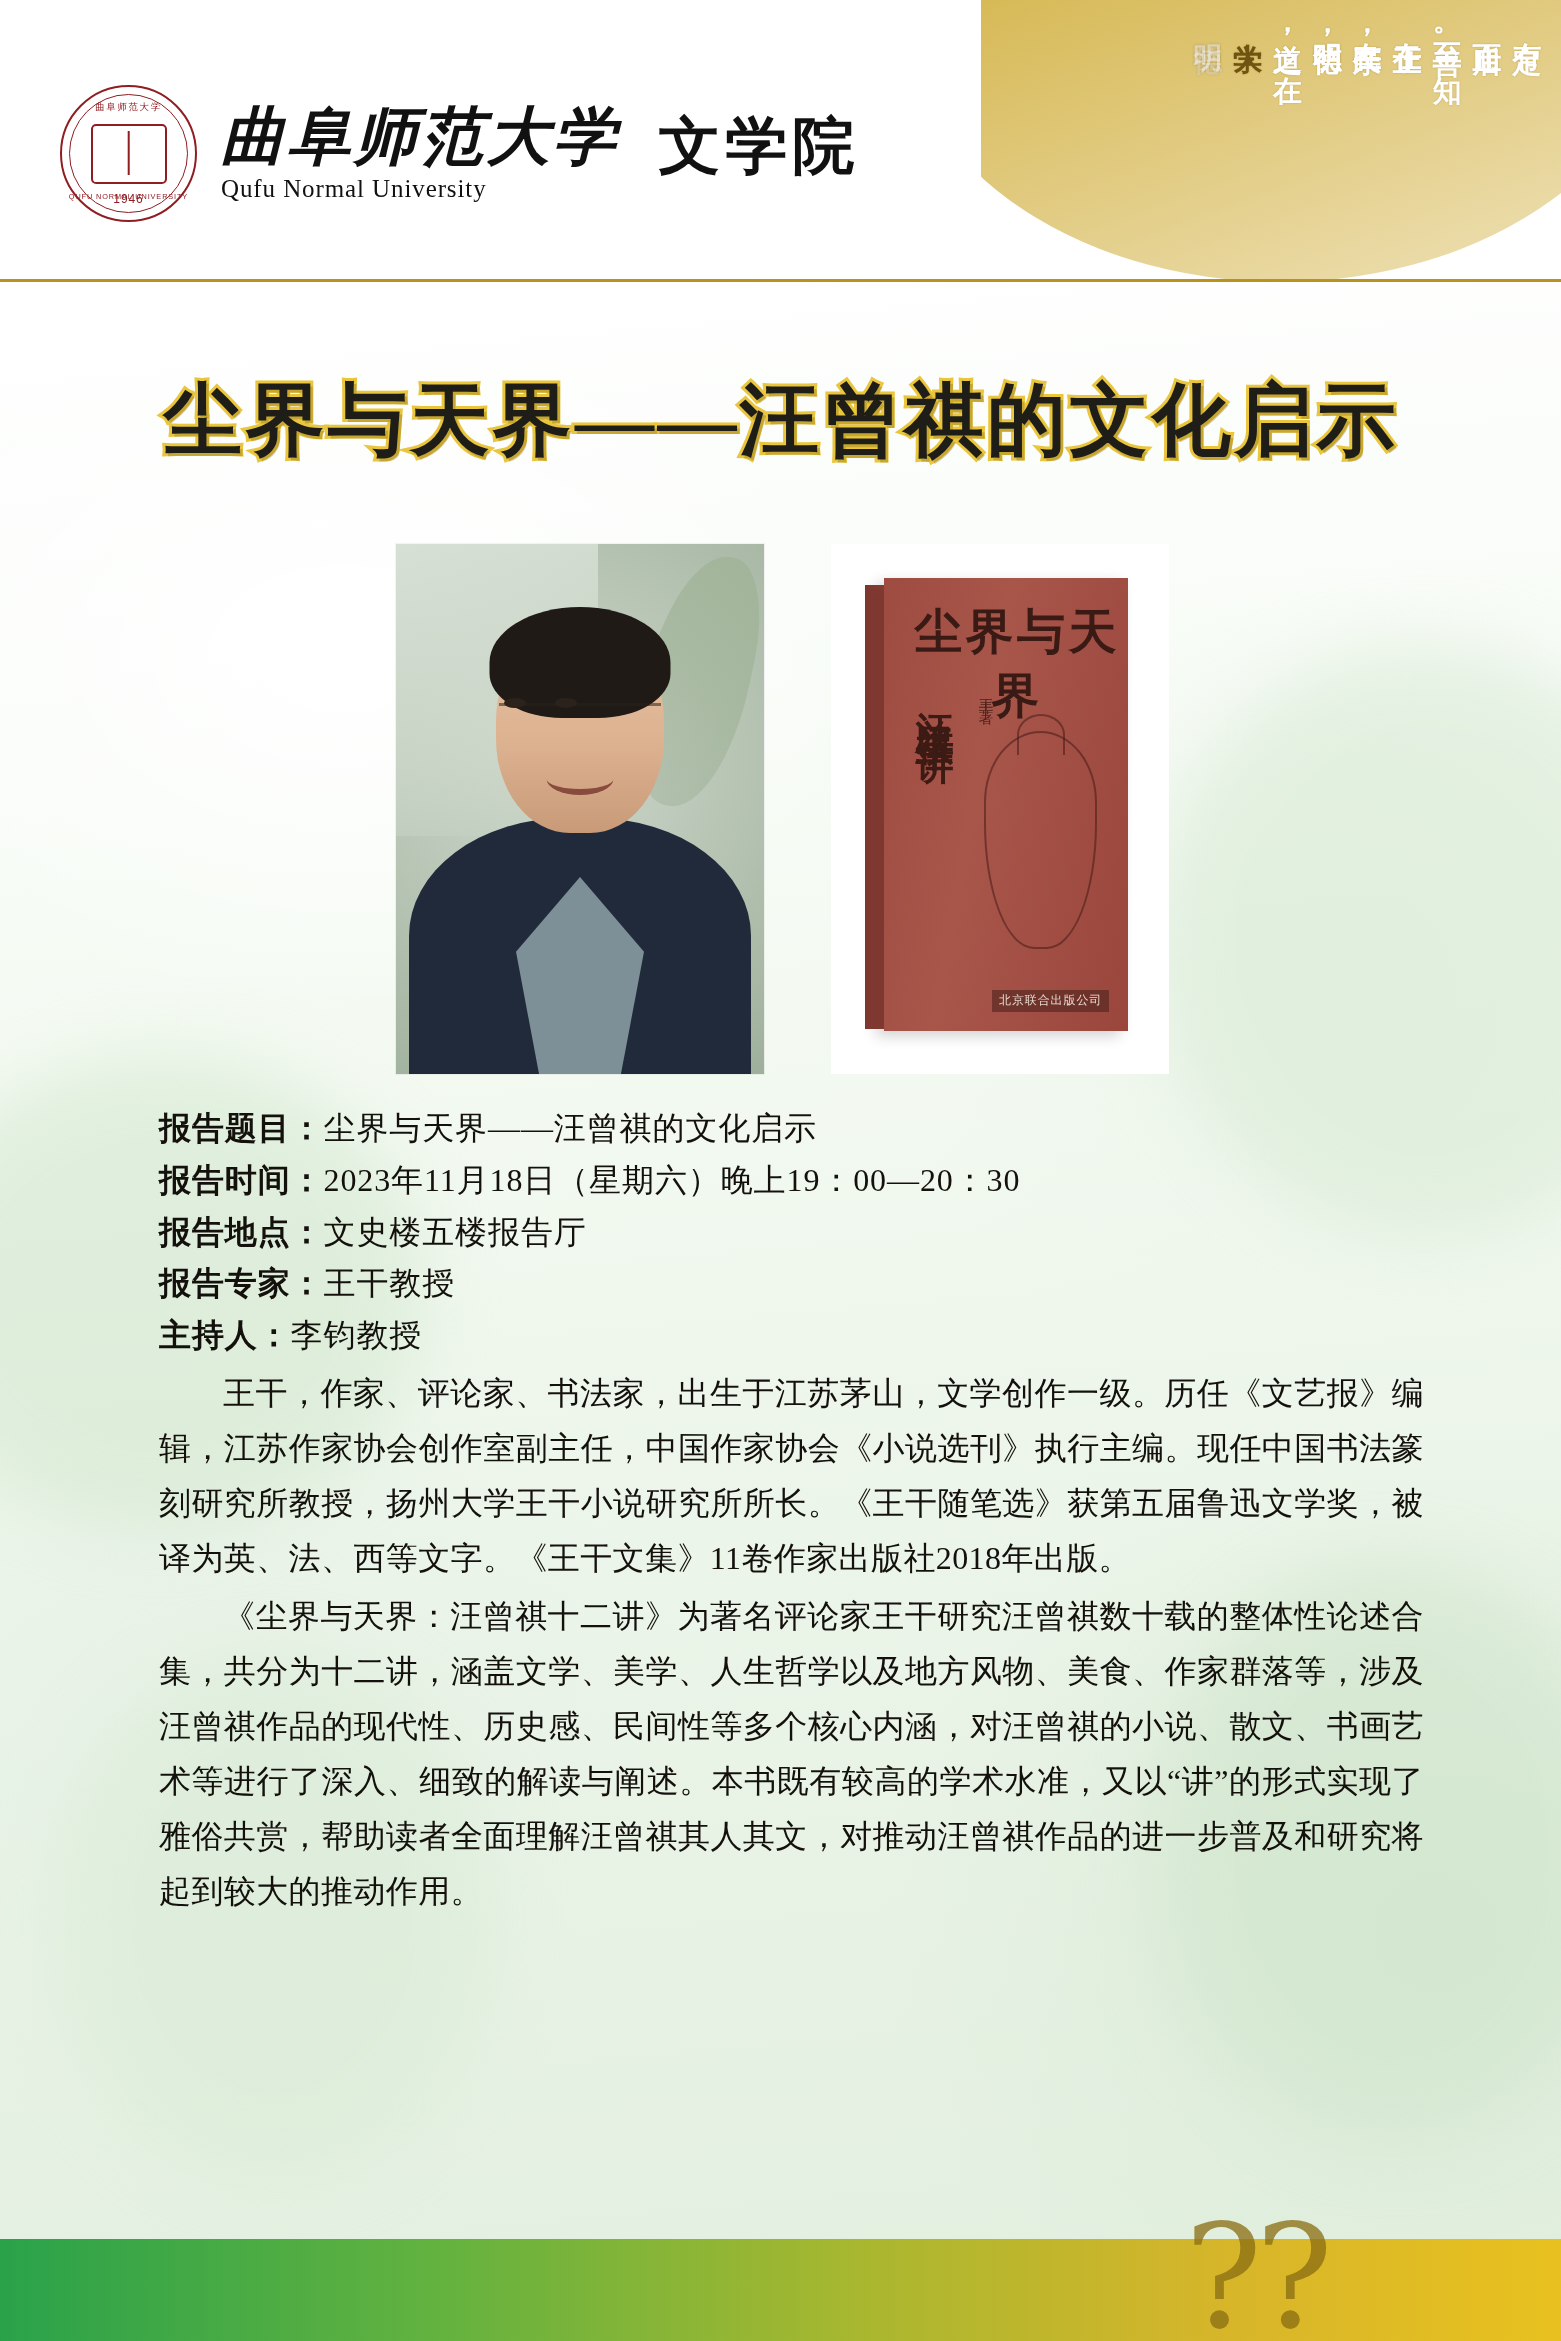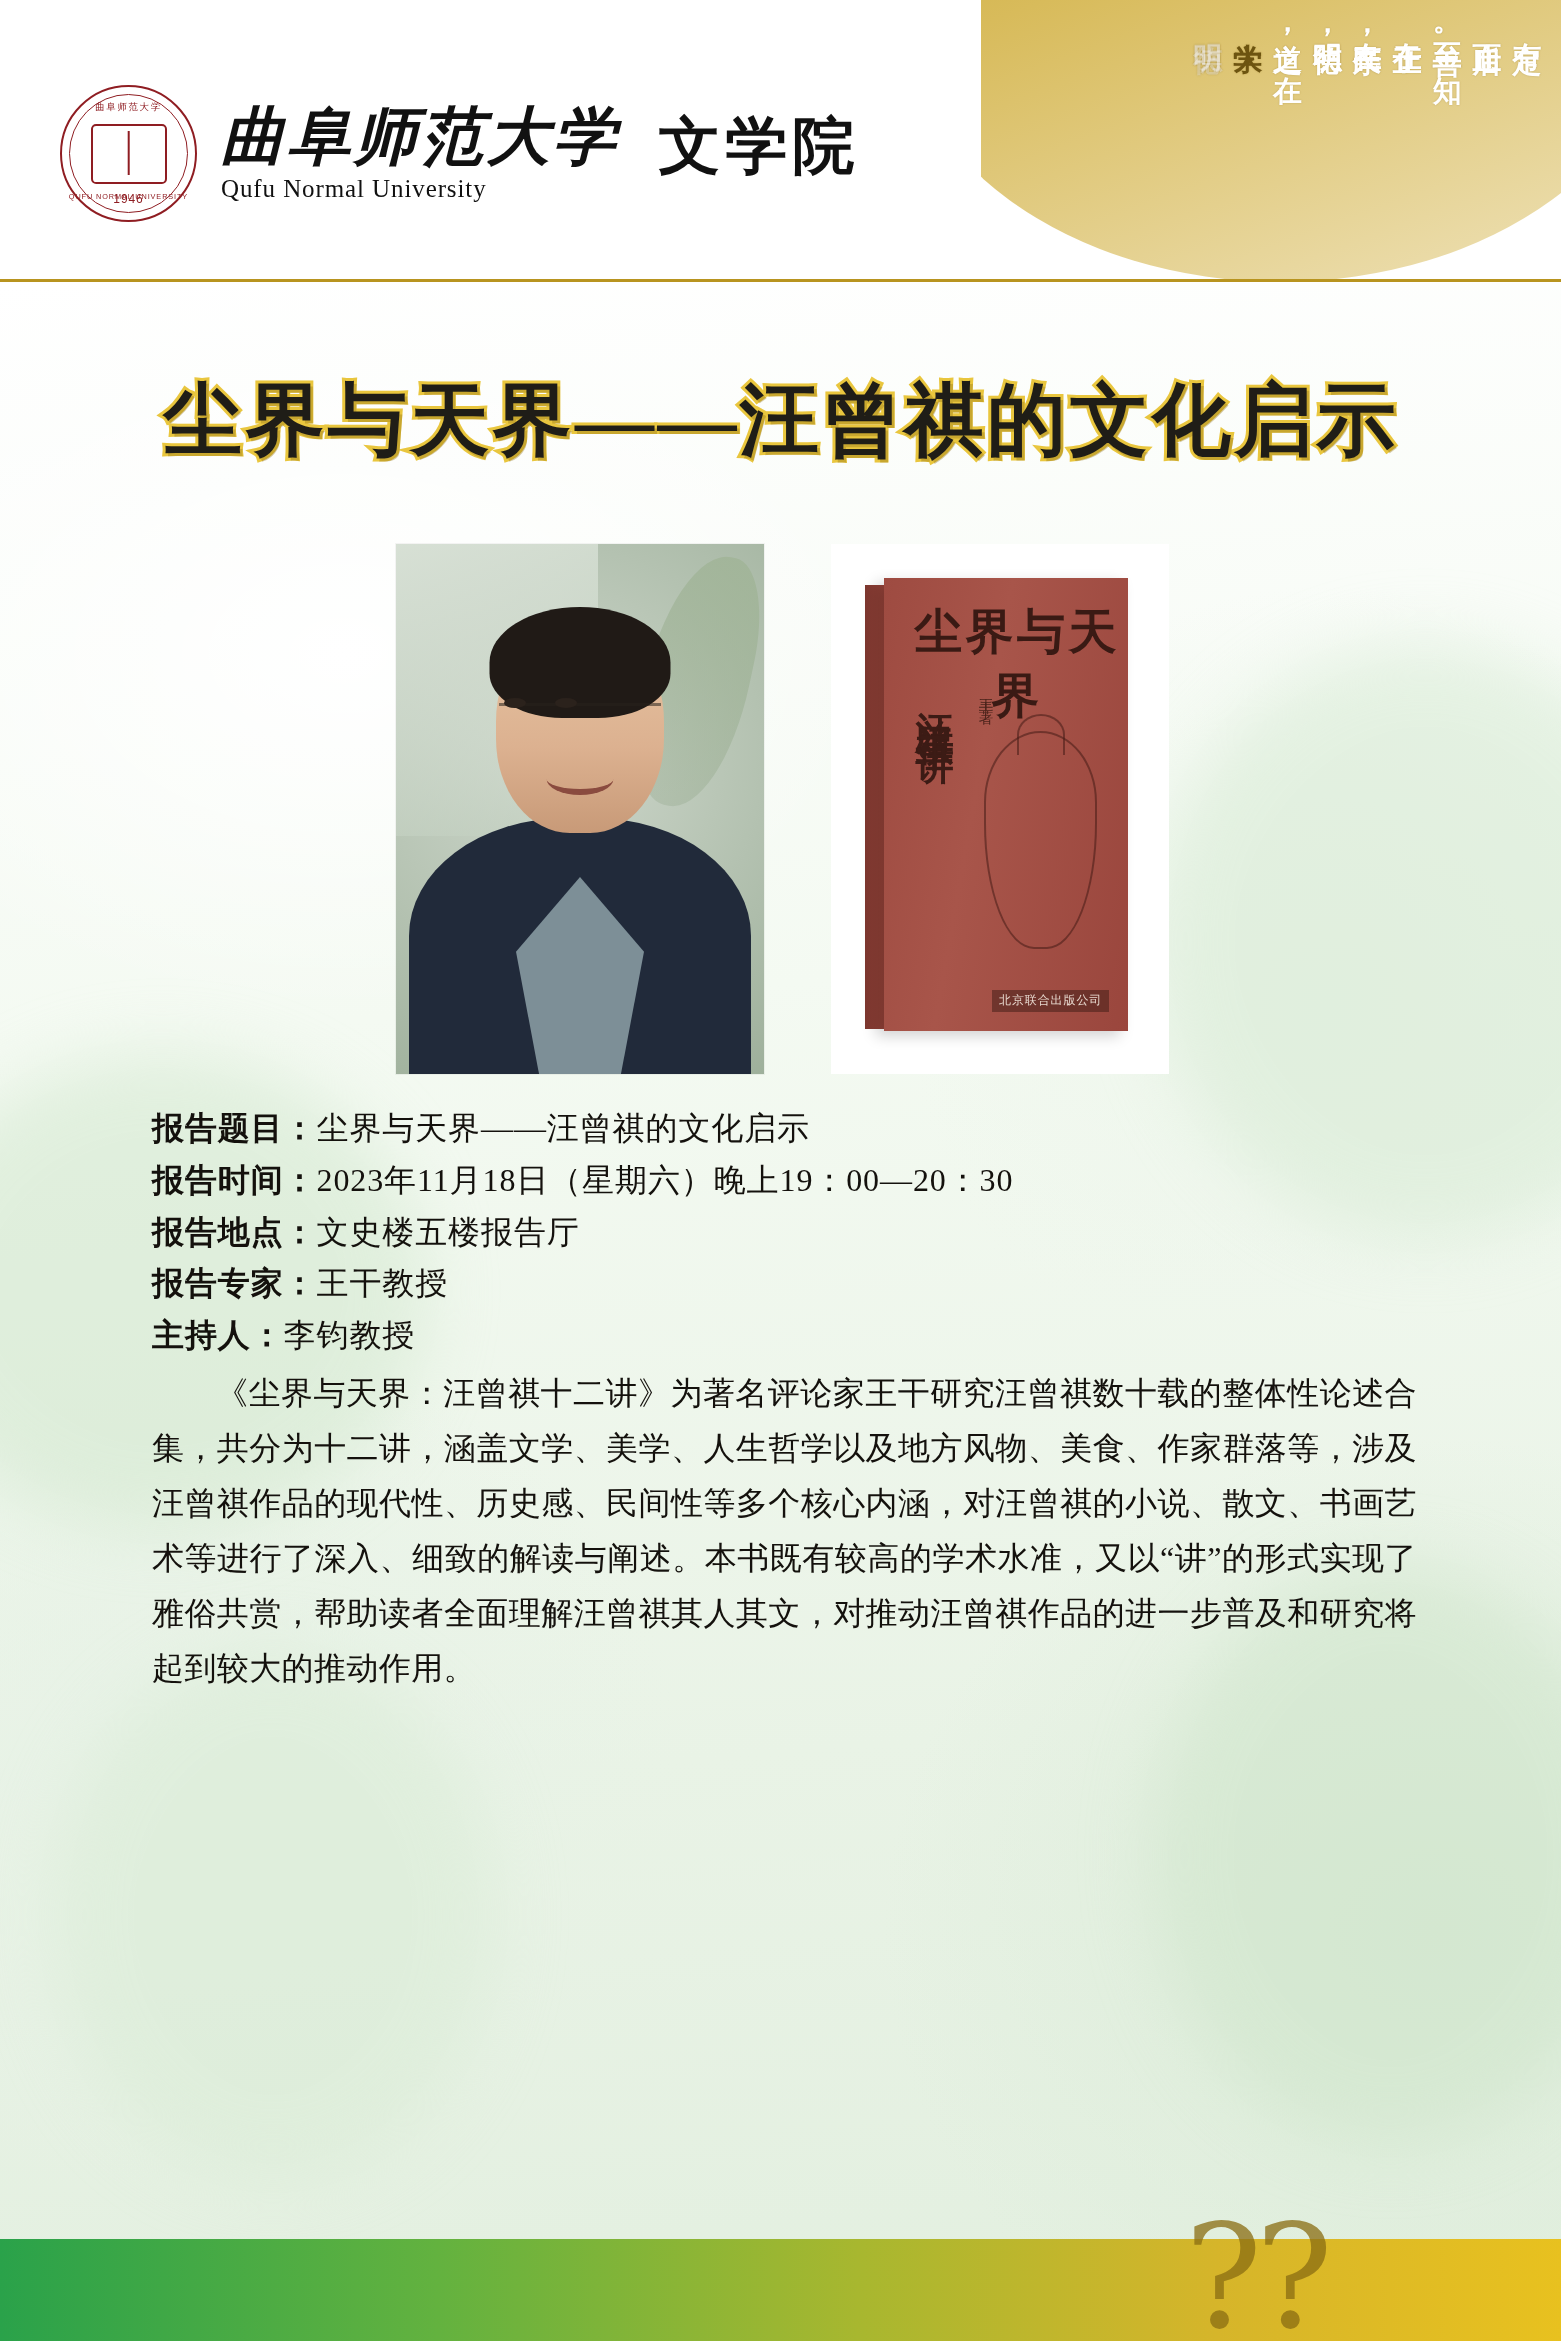--- a/index.html
+++ b/index.html
@@ -417,21 +417,21 @@
     font-size: 12px;
     color: #e8d9cf;
     letter-spacing: 0.9px;
     background: rgba(60,25,20,0.5);
     padding: 2.6px 6.8px;
   }
 
   
   .info {
     position: absolute;
-    left: 152px;
+    left: 159px;
     top: 1103px;
     width: 1265px;
     font-family: "Liberation Serif", "DejaVu Serif", serif;
     color: #14110d;
   }
   .info-row {
     font-size: 32px;
     line-height: 1.62;
     letter-spacing: 0.9px;
   }
@@ -540,20 +540,21 @@
       <span class="k">报告地点：</span><span class="v">文史楼五楼报告厅</span>
     </div>
     <div class="info-row">
       <span class="k">报告专家：</span><span class="v">王干教授</span>
     </div>
     <div class="info-row">
       <span class="k">主持人：</span><span class="v">李钧教授</span>
     </div>
 
 
+    <div class="para">王干，作家、评论家、书法家，出生于江苏茅山，文学创作一级。历任《文艺报》编辑，江苏作家协会创作室副主任，中国作家协会《小说选刊》执行主编。现任中国书法篆刻研究所教授，扬州大学王干小说研究所所长。《王干随笔选》获第五届鲁迅文学奖，被译为英、法、西等文字。《王干文集》11卷作家出版社2018年出版。</div>
     <div class="para">《尘界与天界：汪曾祺十二讲》为著名评论家王干研究汪曾祺数十载的整体性论述合集，共分为十二讲，涵盖文学、美学、人生哲学以及地方风物、美食、作家群落等，涉及汪曾祺作品的现代性、历史感、民间性等多个核心内涵，对汪曾祺的小说、散文、书画艺术等进行了深入、细致的解读与阐述。本书既有较高的学术水准，又以“讲”的形式实现了雅俗共赏，帮助读者全面理解汪曾祺其人其文，对推动汪曾祺作品的进一步普及和研究将起到较大的推动作用。</div>
   </div>
 
   <div class="footer">
     <div class="footer-mark">⁇</div>
   </div>
 
 </div>
 
 

